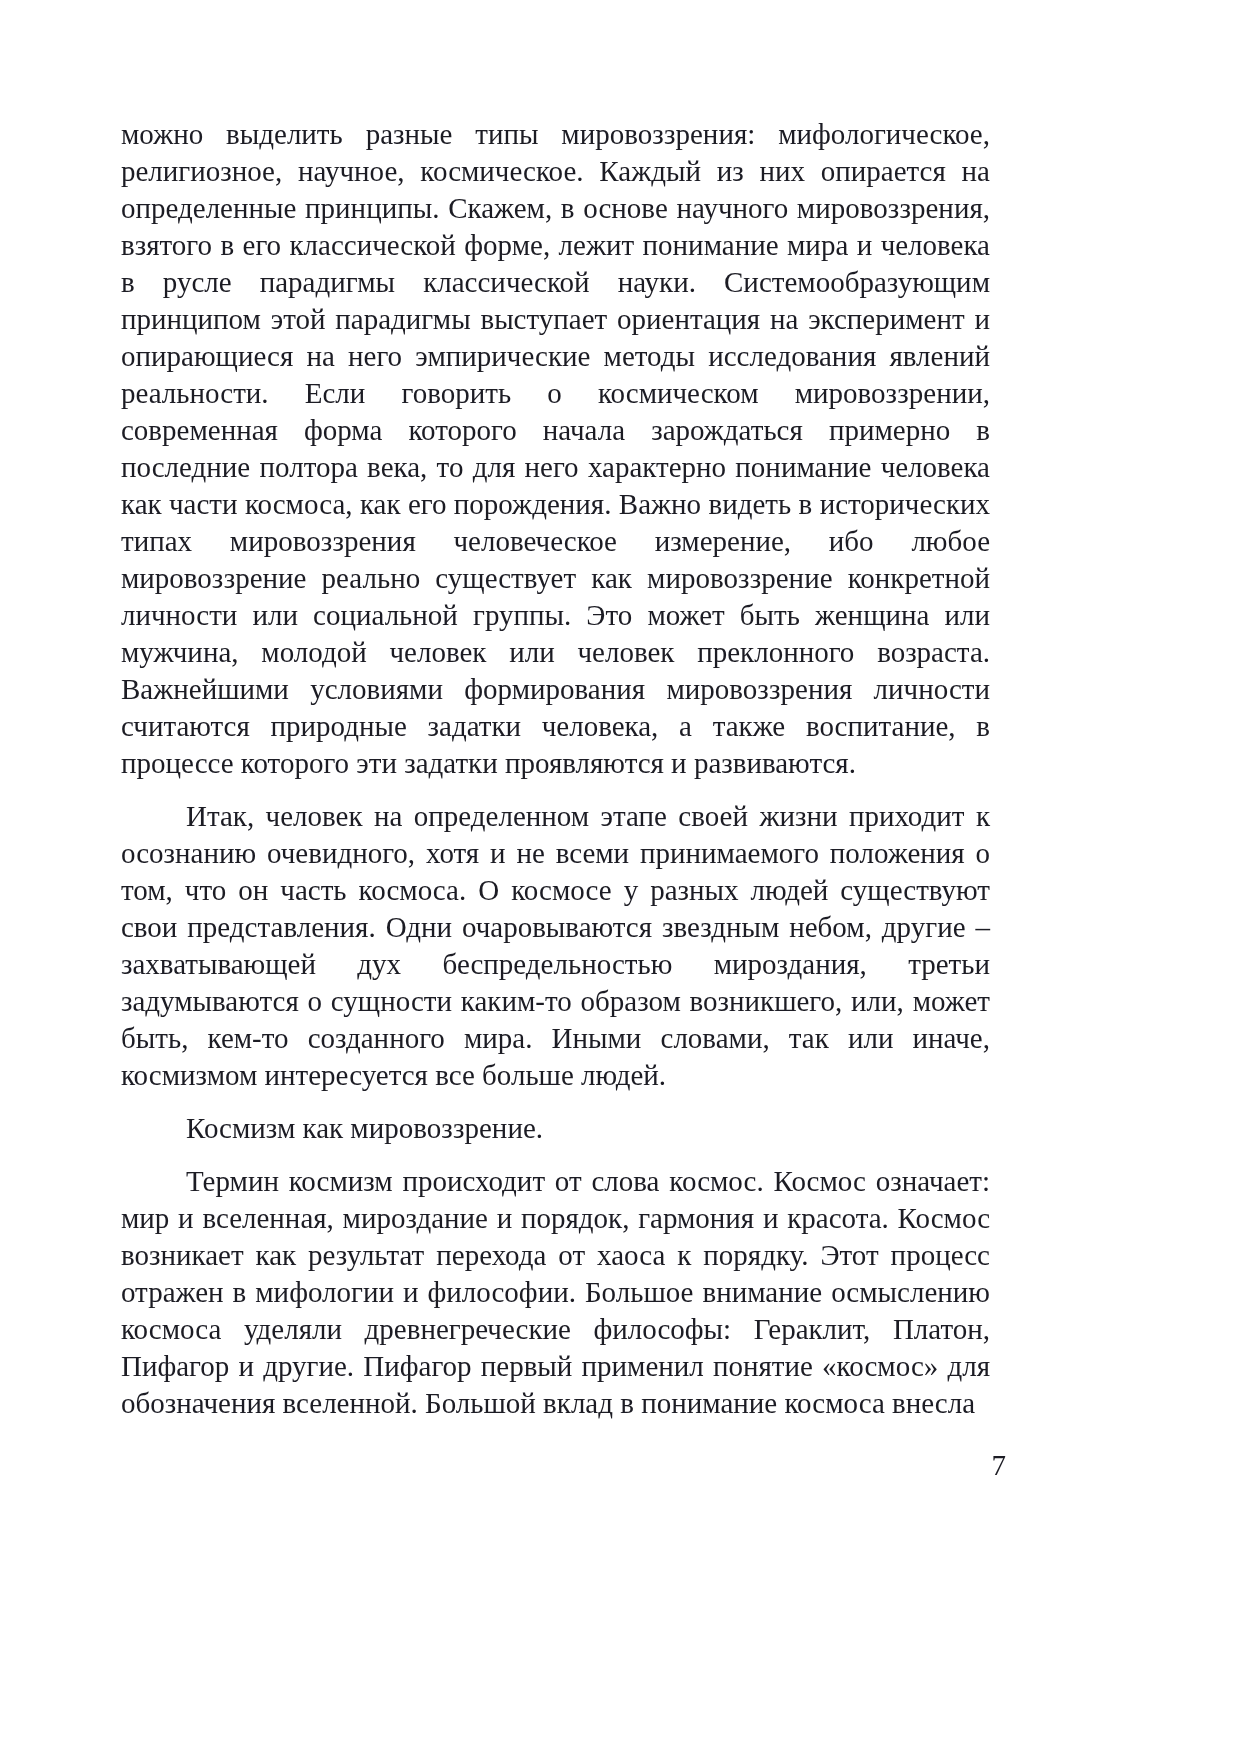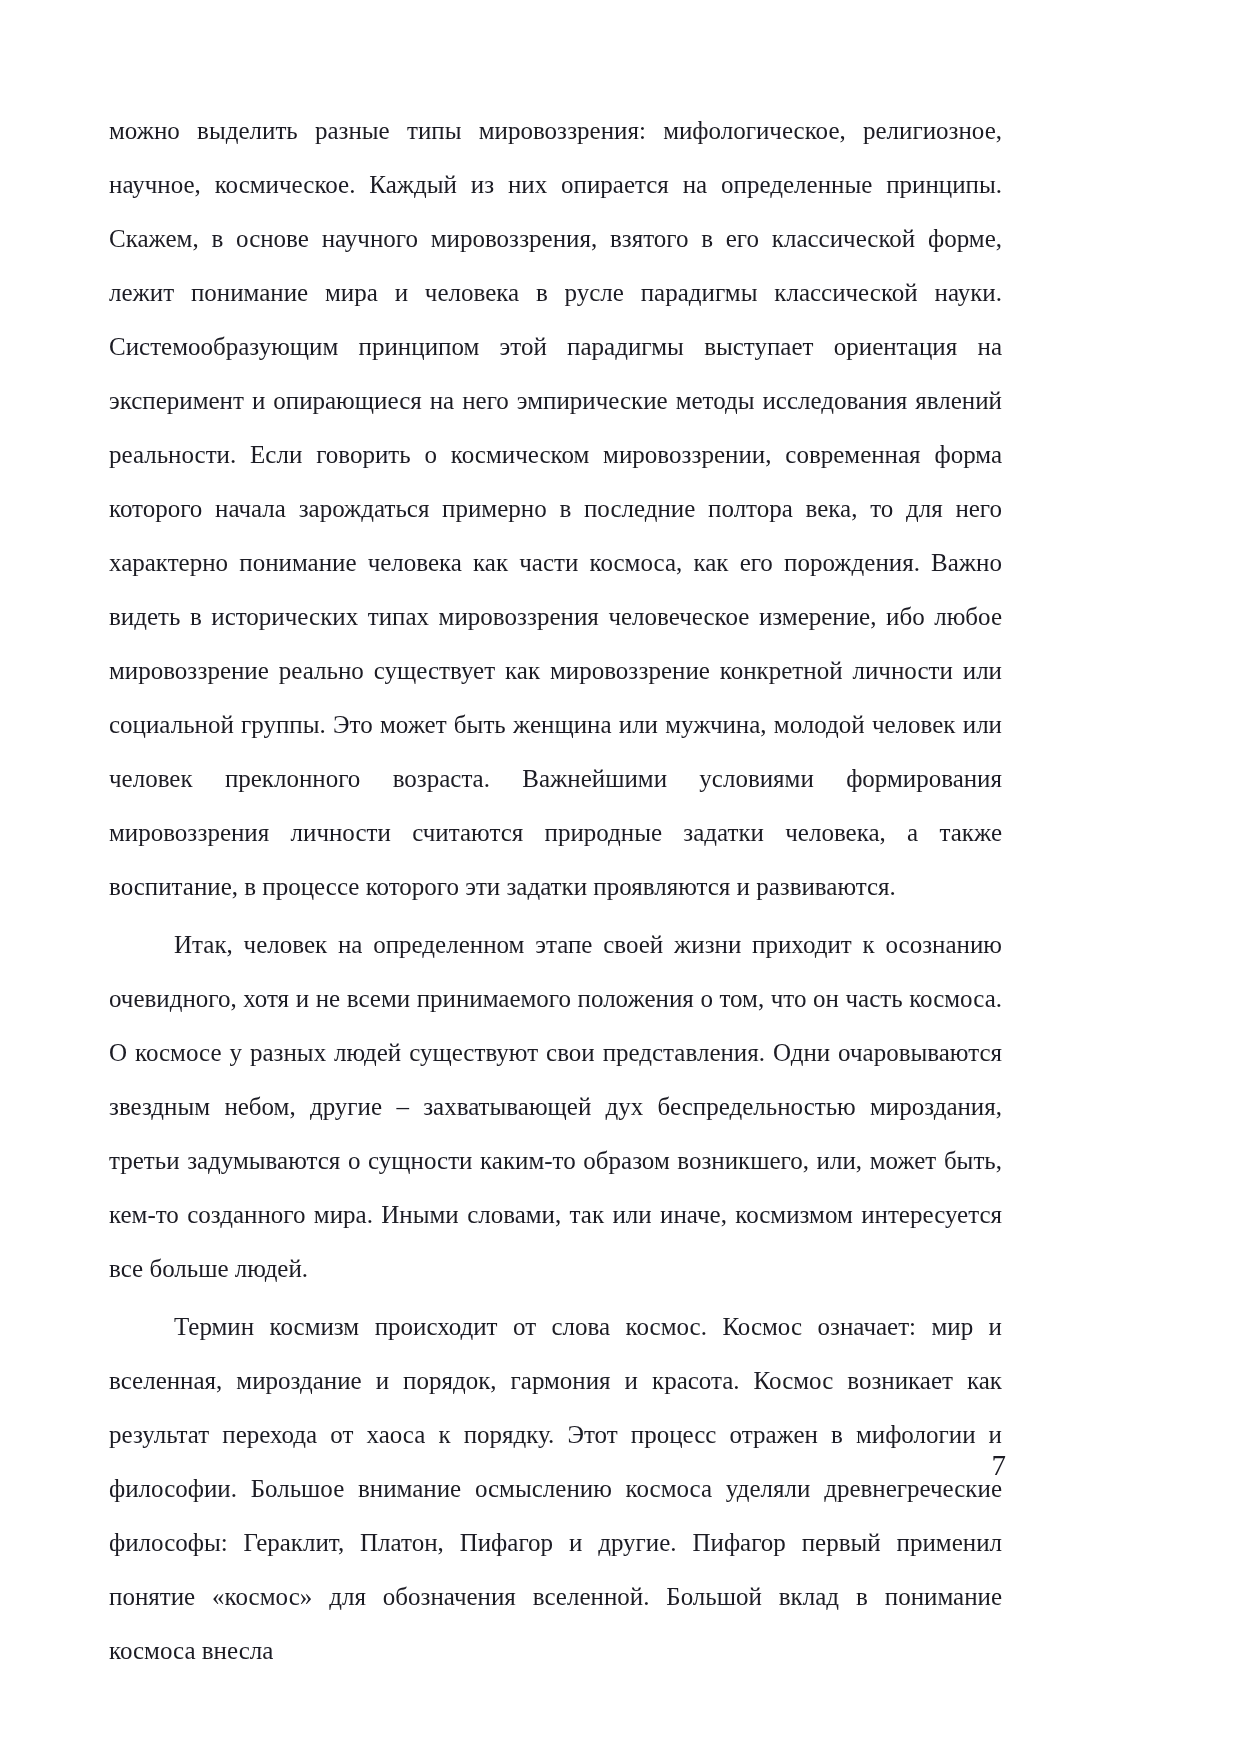--- a/index.html
+++ b/index.html
@@ -17,24 +17,24 @@
     font-family: "Liberation Serif", "DejaVu Serif", serif;
     color: #1c1c24;
   }
   .text-block {
     position: absolute;
     left: 105px;
     top: 100px;
     width: 901px;
   }
   .para {
-    margin: 4px;
+    margin: 16px;
     padding: 0;
-    font-size: 25px;
-    line-height: 54px;
+    font-size: 29px;
+    line-height: 37px;
     text-align: justify;
     text-indent: 65px;
   }
   .para.no-indent {
     text-indent: 0;
   }
   .page-number {
     position: absolute;
     left: 105px;
     top: 1446px;
@@ -44,16 +44,17 @@
     line-height: 39.4px;
   }
 </style>
 </head>
 <body>
 
 <div class="page">
   <div class="text-block">
     <p class="para no-indent">можно выделить разные типы мировоззрения: мифологическое, религиозное, научное, космическое. Каждый из них опирается на определенные принципы. Скажем, в основе научного мировоззрения, взятого в его классической форме, лежит понимание мира и человека в русле парадигмы классической науки. Системообразующим принципом этой парадигмы выступает ориентация на эксперимент и опирающиеся на него эмпирические методы исследования явлений реальности. Если говорить о космическом мировоззрении, современная форма которого начала зарождаться примерно в последние полтора века, то для него характерно понимание человека как части космоса, как его порождения. Важно видеть в исторических типах мировоззрения человеческое измерение, ибо любое мировоззрение реально существует как мировоззрение конкретной личности или социальной группы. Это может быть женщина или мужчина, молодой человек или человек преклонного возраста. Важнейшими условиями формирования мировоззрения личности считаются природные задатки человека, а также воспитание, в процессе которого эти задатки проявляются и развиваются.</p>
     <p class="para">Итак, человек на определенном этапе своей жизни приходит к осознанию очевидного, хотя и не всеми принимаемого положения о том, что он часть космоса. О космосе у разных людей существуют свои представления. Одни очаровываются звездным небом, другие – захватывающей дух беспредельностью мироздания, третьи задумываются о сущности каким-то образом возникшего, или, может быть, кем-то созданного мира. Иными словами, так или иначе, космизмом интересуется все больше людей.</p>
+    <p class="para">Космизм как мировоззрение.</p>
     <p class="para">Термин космизм происходит от слова космос. Космос означает: мир и вселенная, мироздание и порядок, гармония и красота. Космос возникает как результат перехода от хаоса к порядку. Этот процесс отражен в мифологии и философии. Большое внимание осмыслению космоса уделяли древнегреческие философы: Гераклит, Платон, Пифагор и другие. Пифагор первый применил понятие «космос» для обозначения вселенной. Большой вклад в понимание космоса внесла</p>
   </div>
   <div class="page-number">7</div>
 </div>
 
 </body></html>

